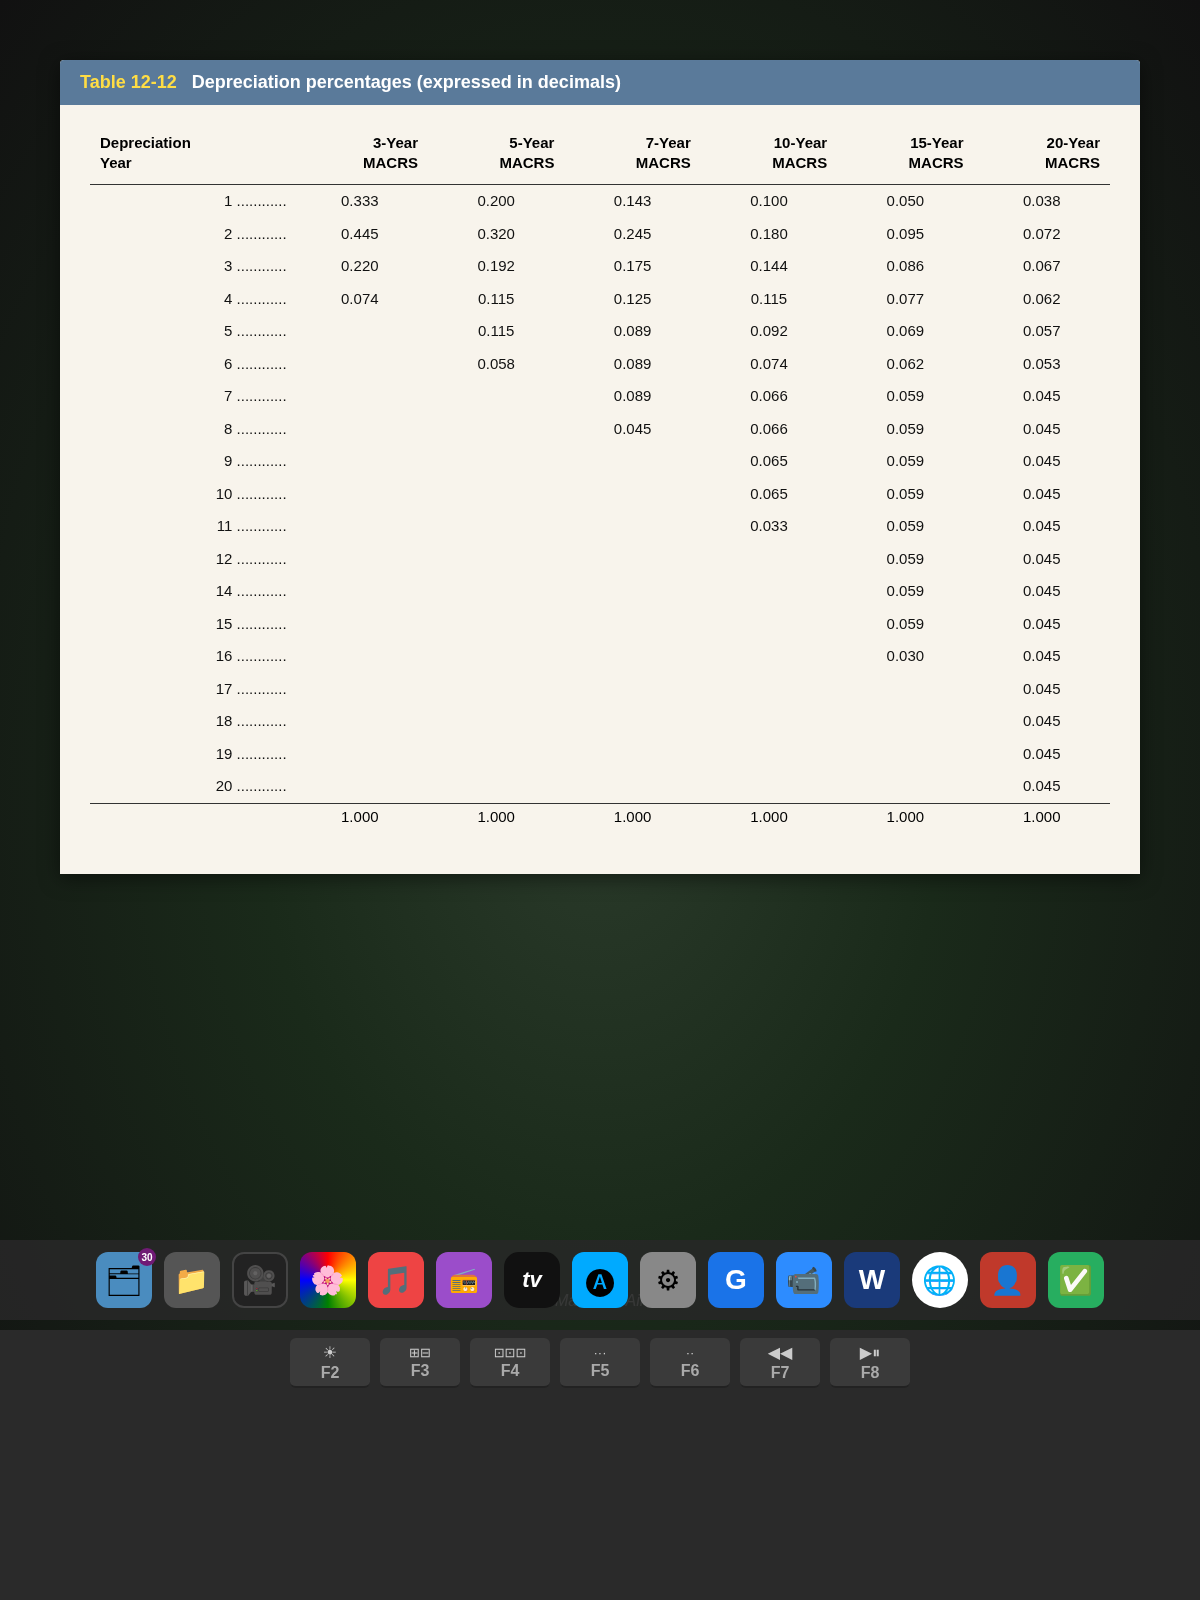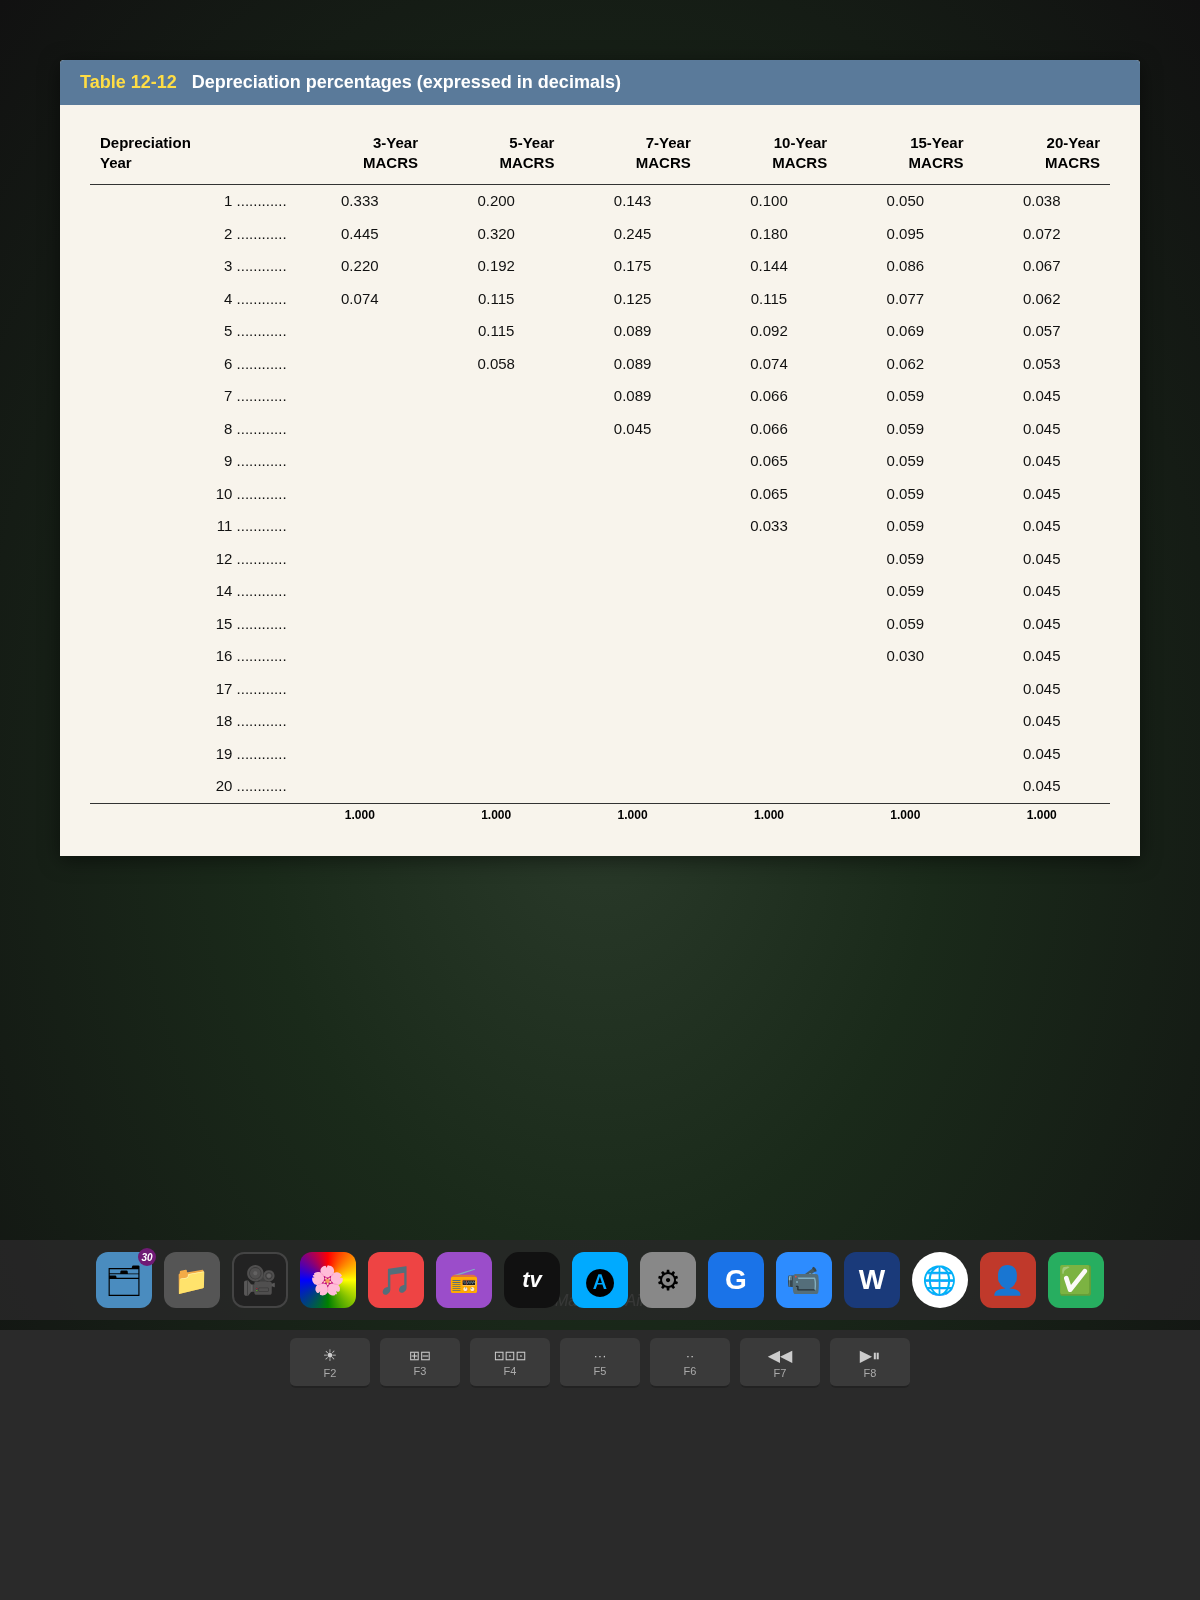--- a/index.html
+++ b/index.html
@@ -46,21 +46,21 @@
       font-weight: bold;
     }
 
     .table-header-bar .table-title span.table-num {
       color: #ffdd44;
       margin-top: 31px;
     }
 
     
     .table-content {
-      padding: 20px 30px 30px 30px;
+      padding: 20px 30px 45px 30px;
       background: #f8f4ec;
     }
 
     table.depreciation-table {
       width: 100%;
       border-collapse: collapse;
       font-size: 15px;
     }
 
     table.depreciation-table thead tr th {
@@ -86,23 +86,23 @@
     }
 
     table.depreciation-table tbody tr td:first-child {
       text-align: right;
       padding-right: 5px;
     }
 
     table.depreciation-table tfoot tr td {
       padding: 4px 10px;
       text-align: center;
-      font-size: 12px;
+      font-size: 15px;
       border-top: 1px solid #333;
-      font-weight: bold;
+      font-weight: normal;
     }
 
     table.depreciation-table tfoot tr td:first-child {
       text-align: right;
     }
 
     
     .dock-area {
       position: absolute;
       bottom: 280px;
@@ -136,21 +136,20 @@
       background: #701a75;
       color: white;
       font-size: 10px;
       width: 18px;
       height: 18px;
       border-radius: 50%;
       display: flex;
       align-items: center;
       justify-content: center;
       font-weight: bold;
-      font-style: italic;
     }
 
     
     .keyboard-area {
       position: absolute;
       bottom: 0;
       left: 0;
       right: 0;
       height: 270px;
       background: #2a2a2a;
@@ -177,22 +176,23 @@
       padding: 4px 8px;
       border-bottom: 2px solid #222;
     }
 
     .key .key-icon {
       font-size: 16px;
       margin-bottom: 2px;
     }
 
     .key .key-label {
-      font-size: 11px;
+      font-size: 16px;
       color: #aaa;
+      font-weight: bold;
     }
 
     
     .macbook-text {
       position: absolute;
       bottom: 290px;
       left: 50%;
       transform: translateX(-50%);
       color: rgba(255,255,255,0.5);
       font-size: 16px;

